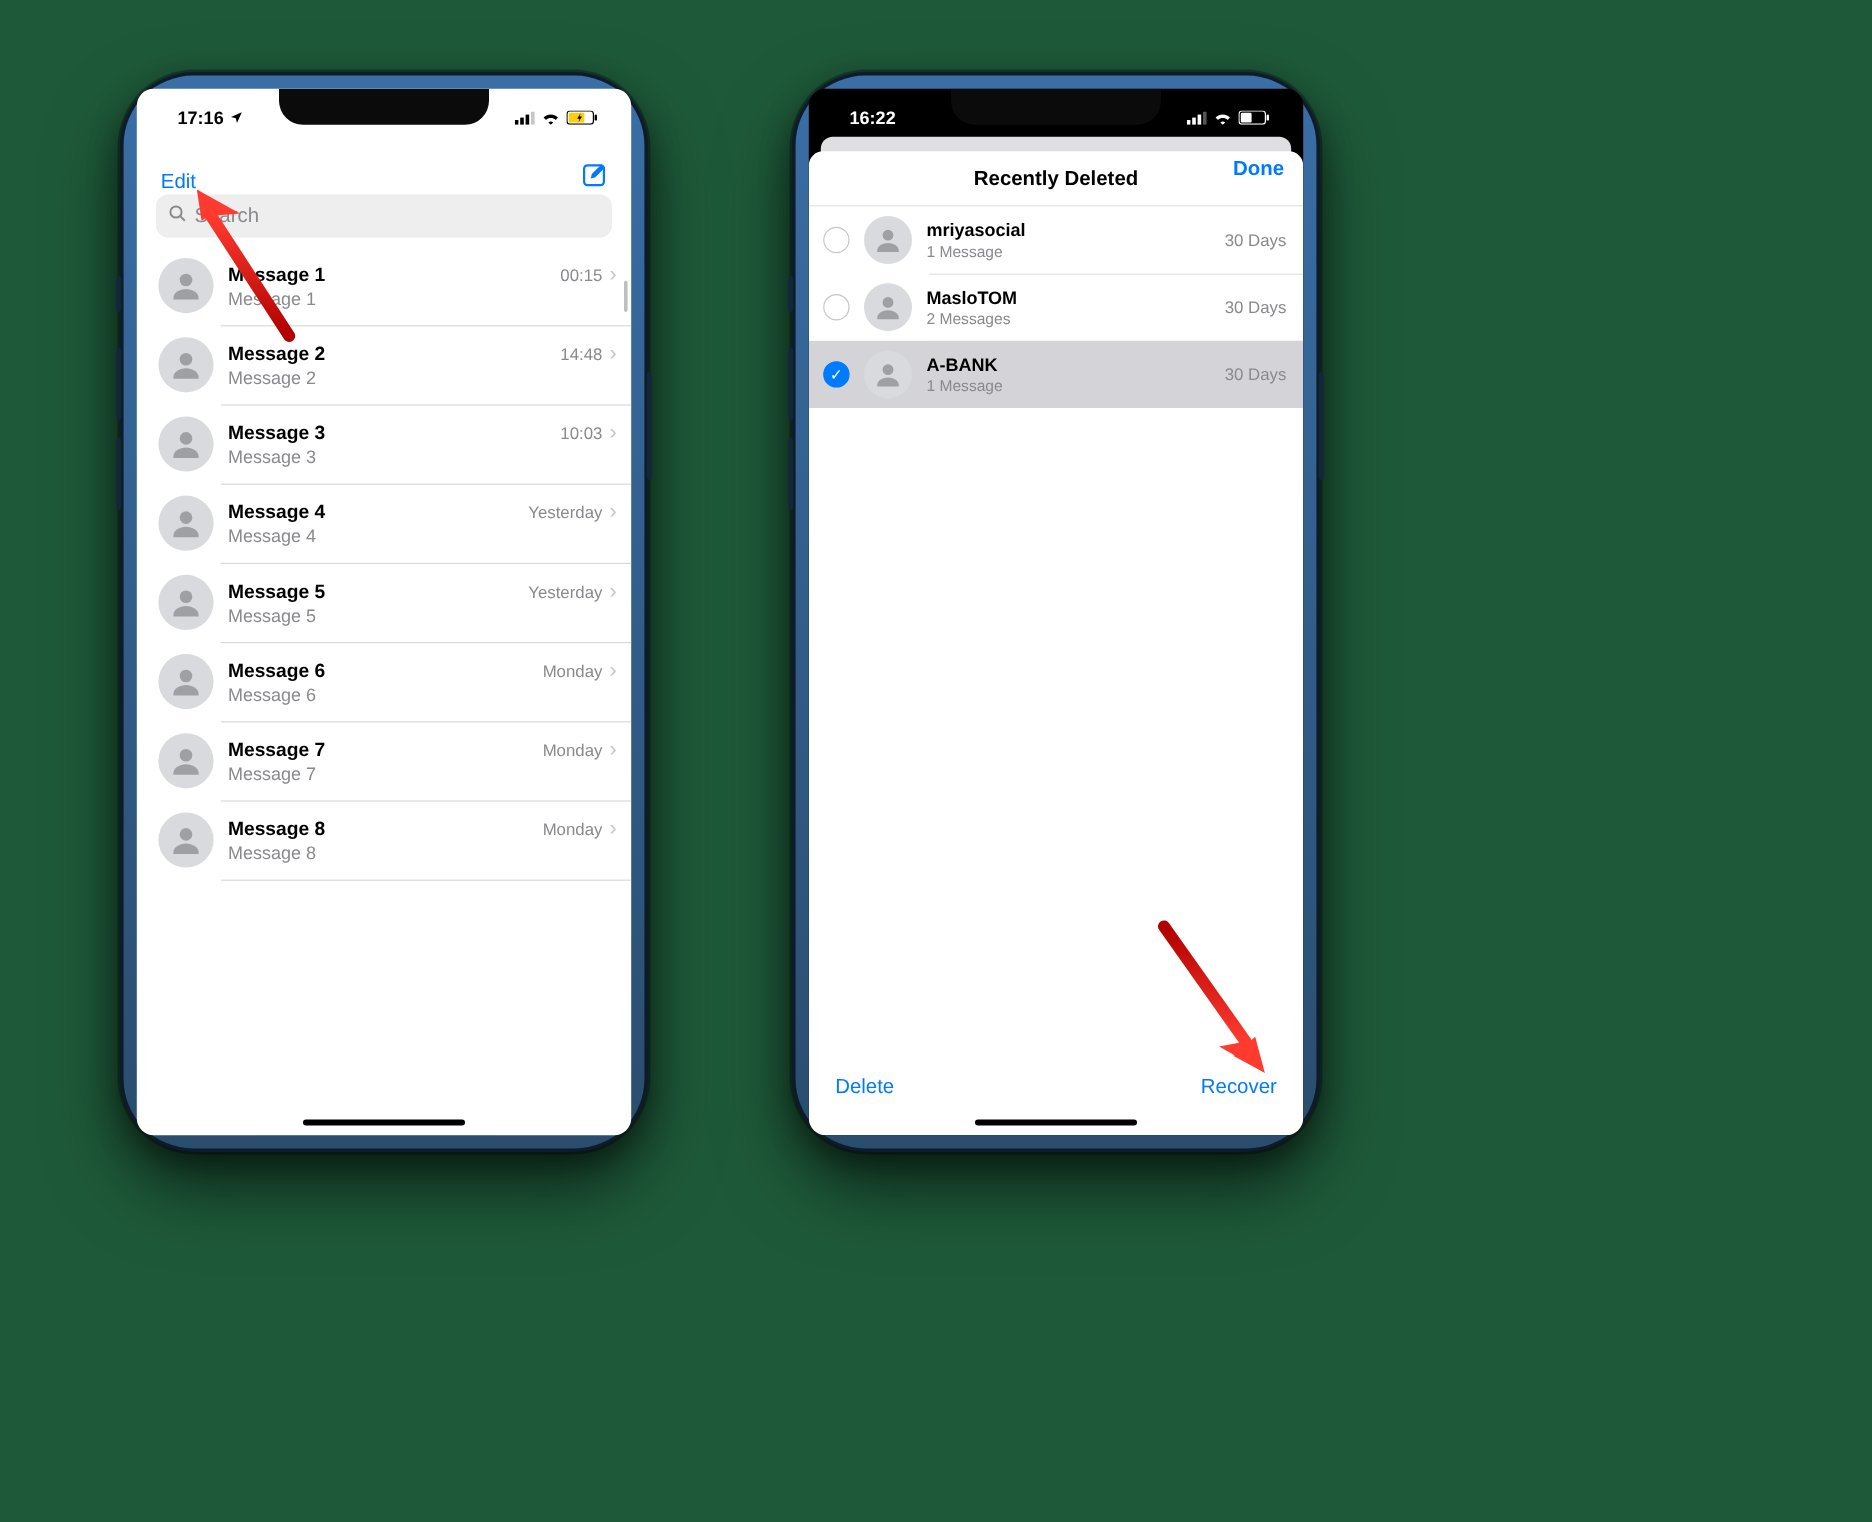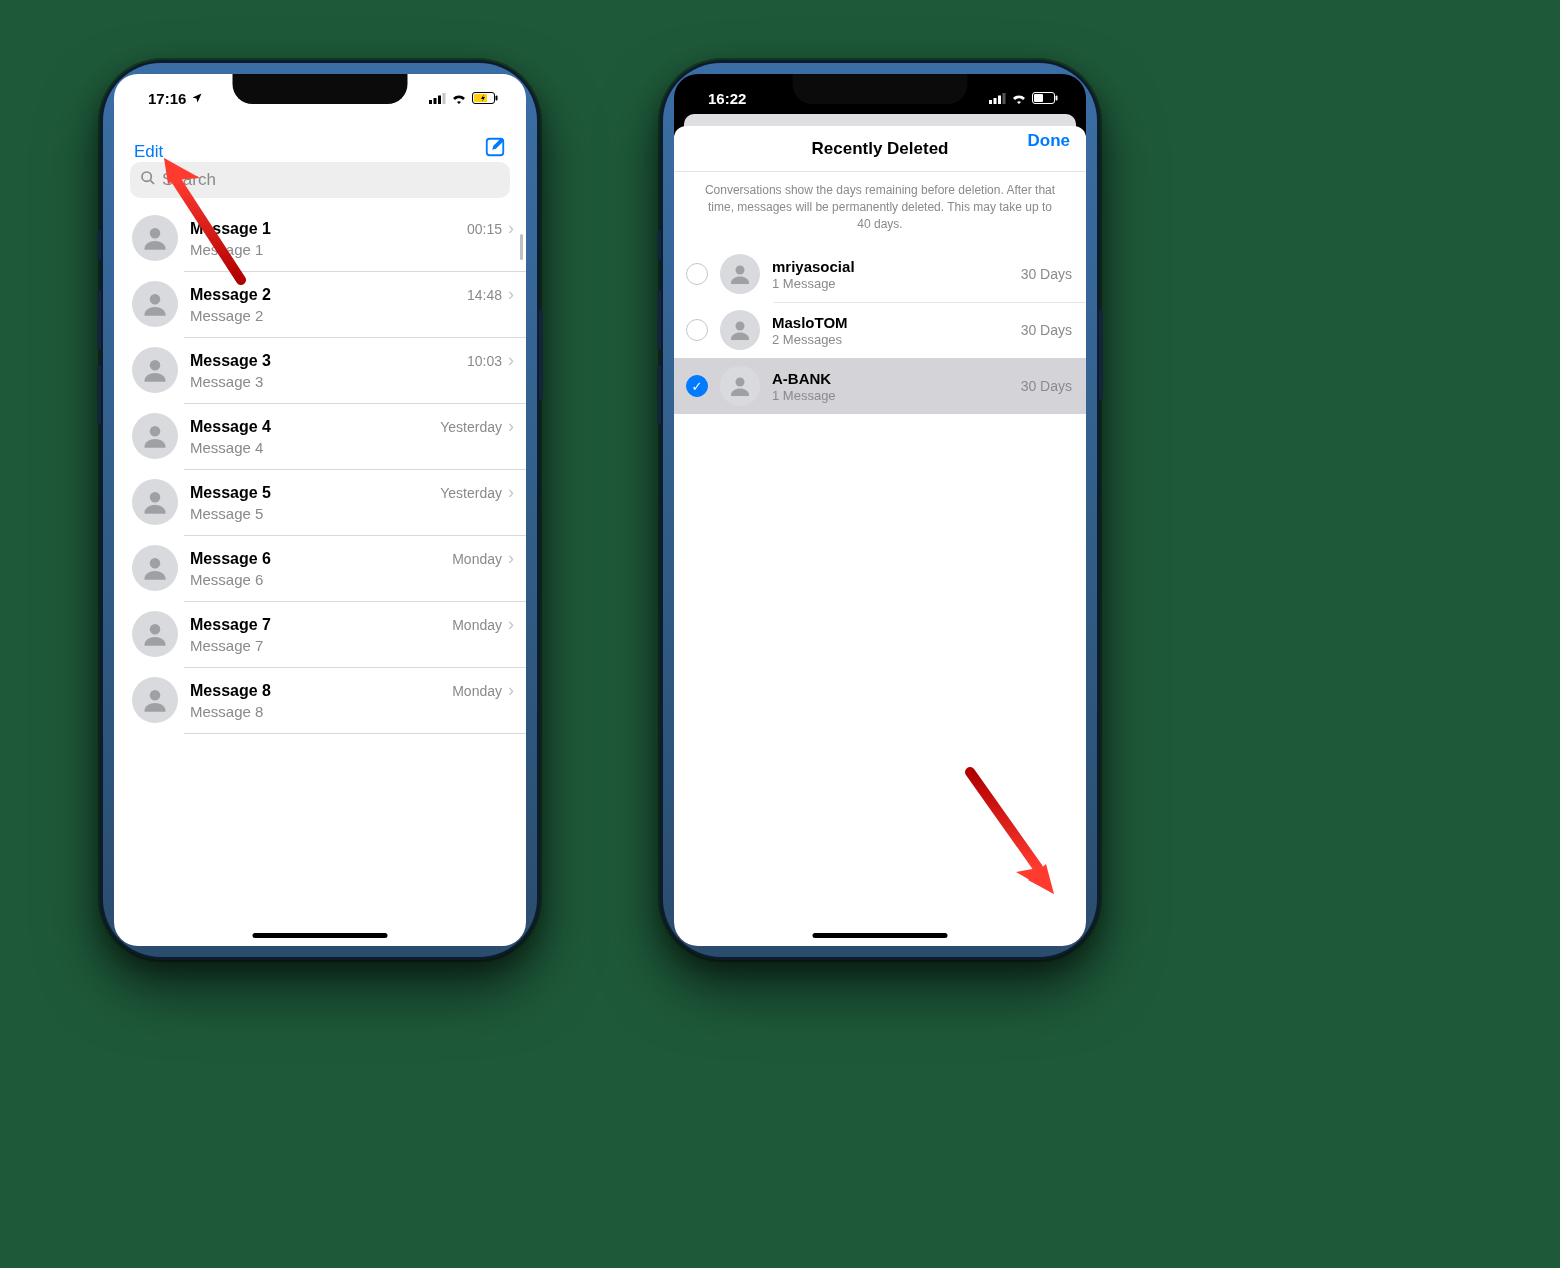--- a/index.html
+++ b/index.html
@@ -33,21 +33,21 @@
     border-radius:58px;
     background: linear-gradient(#3a6ea5,#2a4d6e);
     z-index:0;
   }
   .phone-inner {
     position: relative;
     z-index:1;
     width: 100%;
     height: 100%;
     background: #fff;
-    border-radius: 24px;
+    border-radius: 14px;
     overflow: hidden;
   }
   .notch {
     position:absolute;
     top:0; left:50%;
     transform:translateX(-50%);
     width:175px; height:30px;
     background:#0b0b0b;
     border-radius: 0 0 20px 20px;
     z-index:10;
@@ -491,21 +491,20 @@
           </span>
         </div>
       </div>
 
       <div class="sheet-peekbar"></div>
       <div class="sheet-card">
         <div class="sheet-header">
           <span class="sheet-title">Recently Deleted</span>
           <span class="sheet-done">Done</span>
         </div>
-        <div class="info-text">Conversations show the days remaining before deletion. After that time, messages will be permanently deleted. This may take up to 40 days.</div>
 
         <div id="del-list">
             <div class="del-row">
               <div class="sel-circle"></div>
               <div class="del-avatar">
                 <svg viewBox="0 0 24 24">
                   <circle cx="12" cy="8" r="4.5"></circle>
                   <path d="M3 21c0-4 4.5-6.5 9-6.5s9 2.5 9 6.5v1H3v-1z"></path>
                 </svg>
               </div>
@@ -538,20 +537,24 @@
                 </svg>
               </div>
               <div class="del-main">
                 <div class="del-title">A-BANK</div>
                 <div class="del-sub">1 Message</div>
               </div>
               <div class="del-days">30 Days</div>
             </div>
           </div>
 
+        <div class="bottom-bar">
+          <span>Delete</span>
+          <span>Recover</span>
+        </div>
 
       </div>
       <div class="homebar" style="background:#000;"></div>
     </div>
 
     <div class="arrow" style="left:290px; top:700px;">
       <svg width="130" height="150">
         <defs>
           <linearGradient id="rg2" x1="0" y1="0" x2="0" y2="1">
             <stop offset="0" stop-color="#b00000"></stop>

